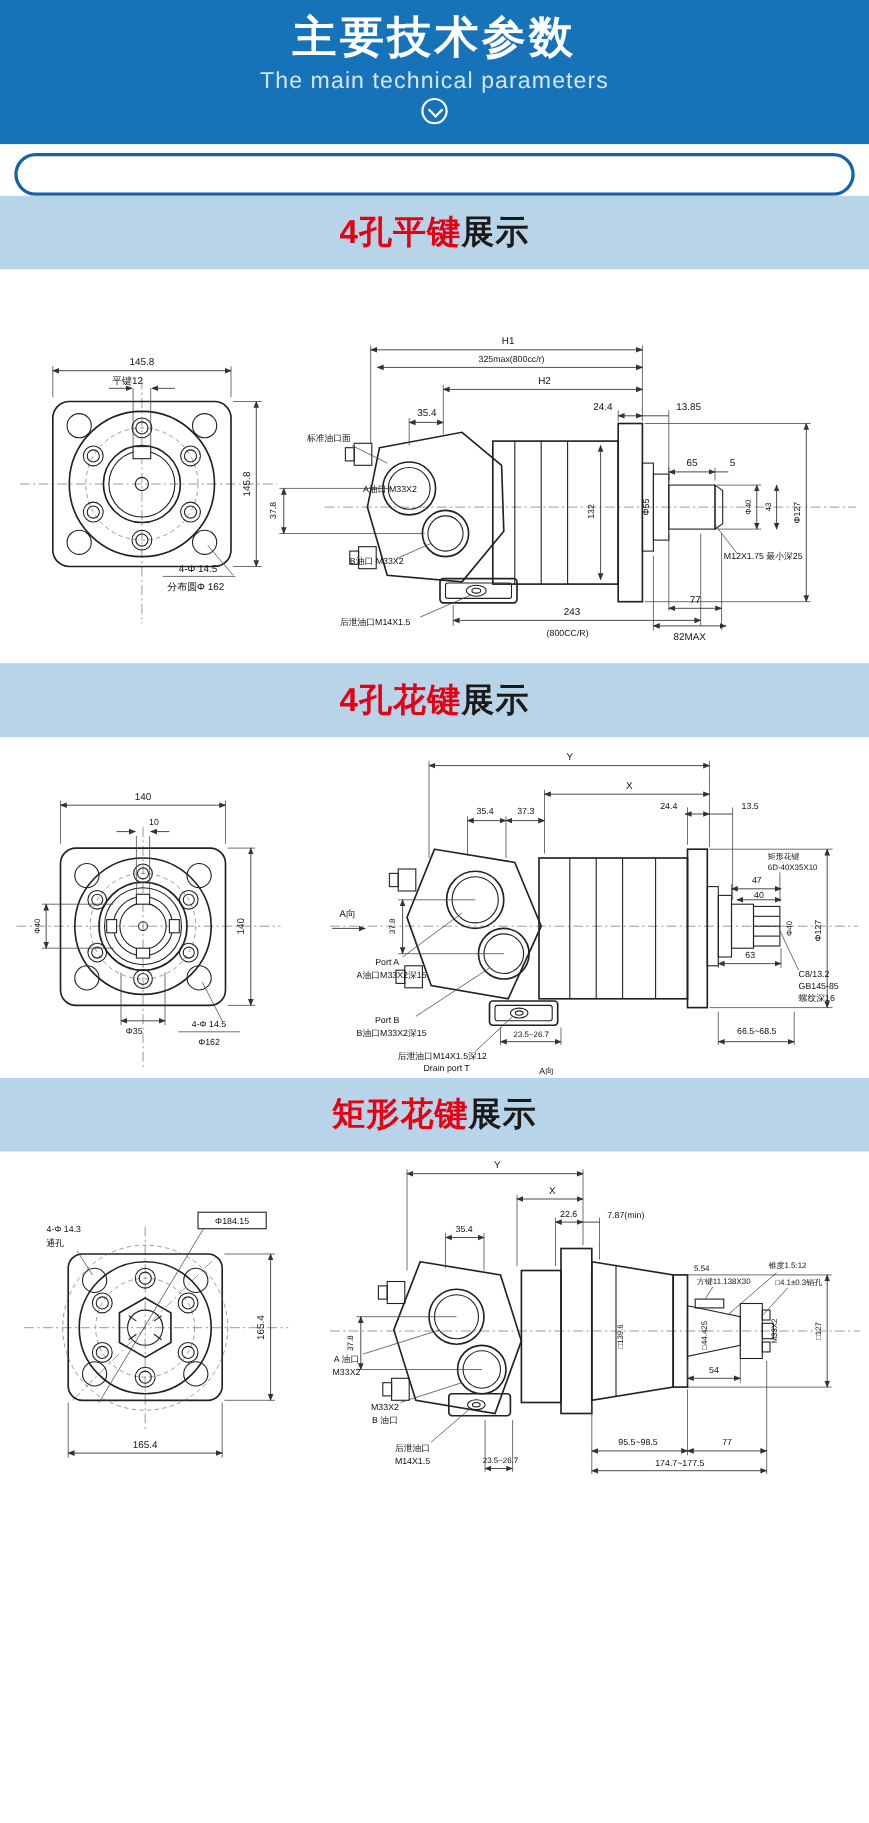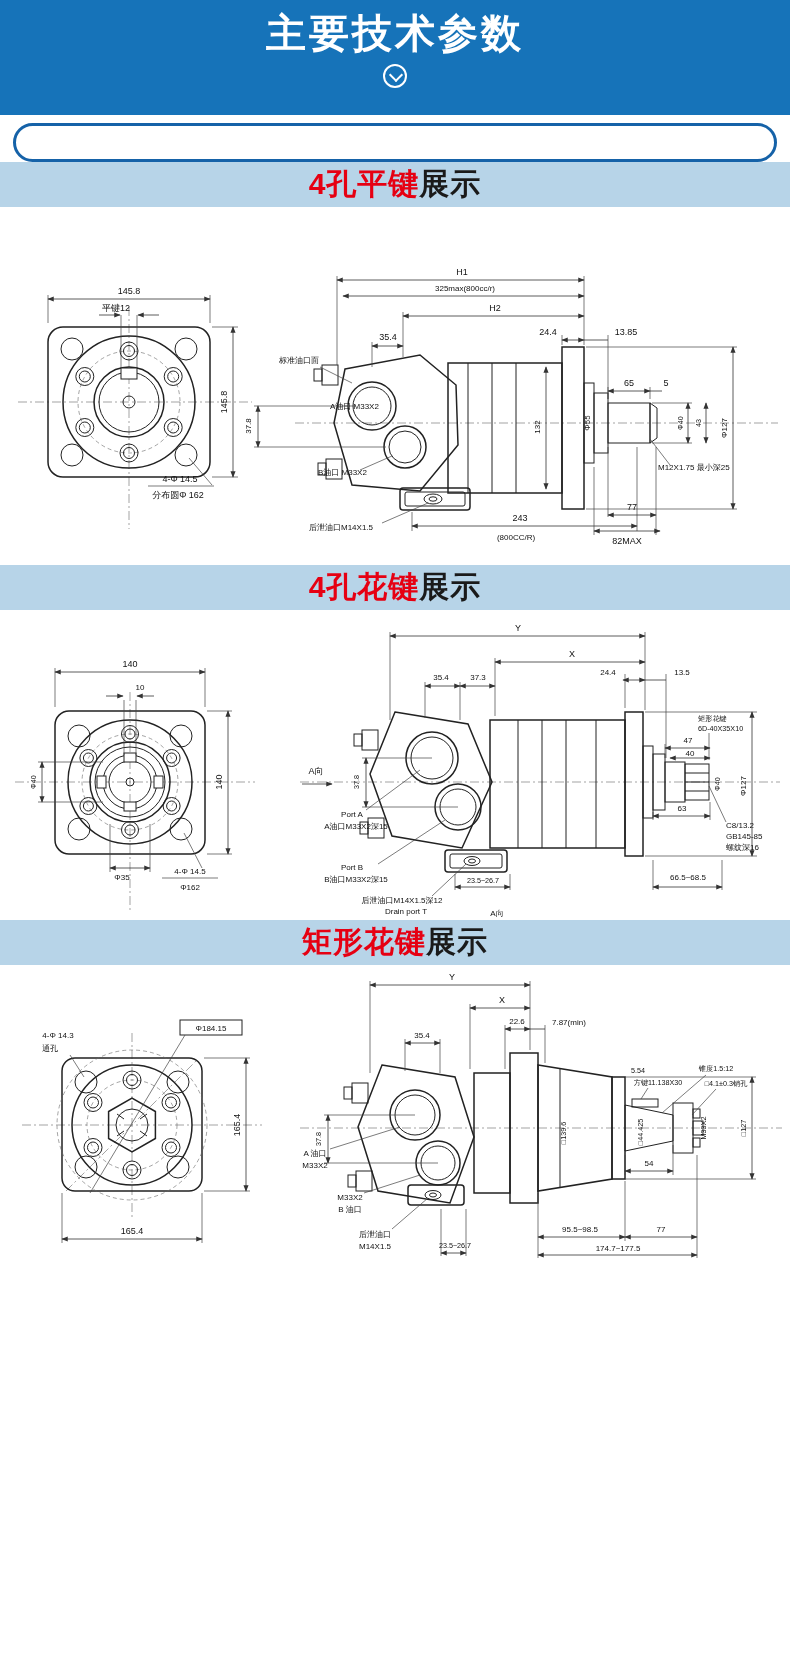--- a/index.html
+++ b/index.html
@@ -1,31 +1,31 @@
 <!DOCTYPE html>
 <html><head>
 <meta charset="utf-8">
 <style>
   * { margin:0; padding:0; box-sizing:border-box; }
   html,body { width:790px; background:#fff; font-family:"Liberation Sans",sans-serif; }
 
   
-  .hd { background:#1673b9; height:115px; text-align:center; color:#fff; padding-top:6px; }
+  .hd { background:#1673b9; height:131px; text-align:center; color:#fff; padding-top:6px; }
   .hd h1 { font-size:40px; font-weight:bold; letter-spacing:3px; }
   .hd .sub { font-size:21px; color:#d4e6f5; margin-top:1px; letter-spacing:1px; }
   .chev { width:24px; height:24px; border:2px solid #fff; border-radius:50%; margin:3px auto 0; position:relative; }
   .chev::after { content:""; position:absolute; left:6px; top:4px; width:8px; height:8px;
                  border-right:2px solid #fff; border-bottom:2px solid #fff; transform:rotate(45deg); }
 
   
   .panel { margin:8px 13px 0; border:3px solid #1562a8; border-radius:30px; padding:14px; }
   table.spec { width:100%; table-layout:fixed; border-collapse:separate; border-spacing:5px; }
 
   
-  .band { background:#b7d4e8; height:45px; display:flex; align-items:center; justify-content:center;
+  .band { background:#b7d4e8; height:67px; display:flex; align-items:center; justify-content:center;
           font-size:30px; font-weight:bold; color:#1a1a1a; letter-spacing:1px; }
   .band .red { color:#e60012; }
 
   
   .draw { display:block; background:#fff; }
   .ol  { stroke:#222; stroke-width:1.5; fill:none; }
   .ol2 { stroke:#222; stroke-width:1;   fill:none; }
   .olw { stroke:#222; stroke-width:1; fill:#fff; }
   .dl  { stroke:#444; stroke-width:0.7; }
   .dim { stroke:#333; stroke-width:0.8; }
@@ -35,20 +35,21 @@
   .dm  { font-size:9px;  text-anchor:middle; }
   .dm8 { font-size:8px;  text-anchor:middle; }
   .dm7 { font-size:7.2px; text-anchor:middle; }
   .st  { text-anchor:start; }
 </style>
 </head>
 <body>
 
 <div class="hd">
   <h1>主要技术参数</h1>
+  <div class="sub">The main technical parameters</div>
   <div class="chev"></div>
 </div>
 
 <div class="panel">
   <table class="spec">
     <colgroup>
         <col style="width:62px">
         <col style="width:117px">
       <col span="8" style="width:62px">
       </colgroup>

